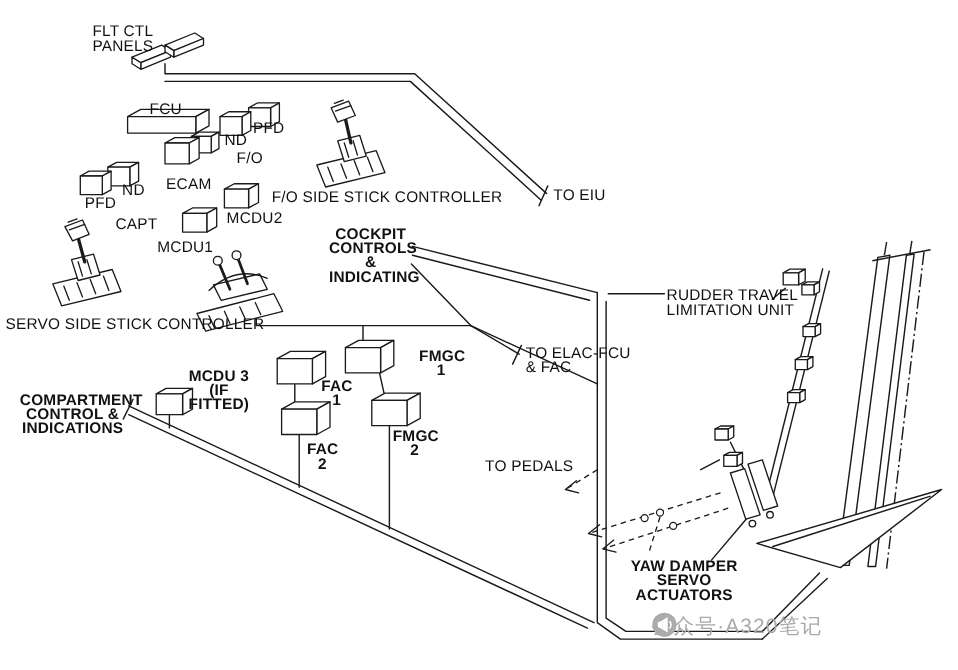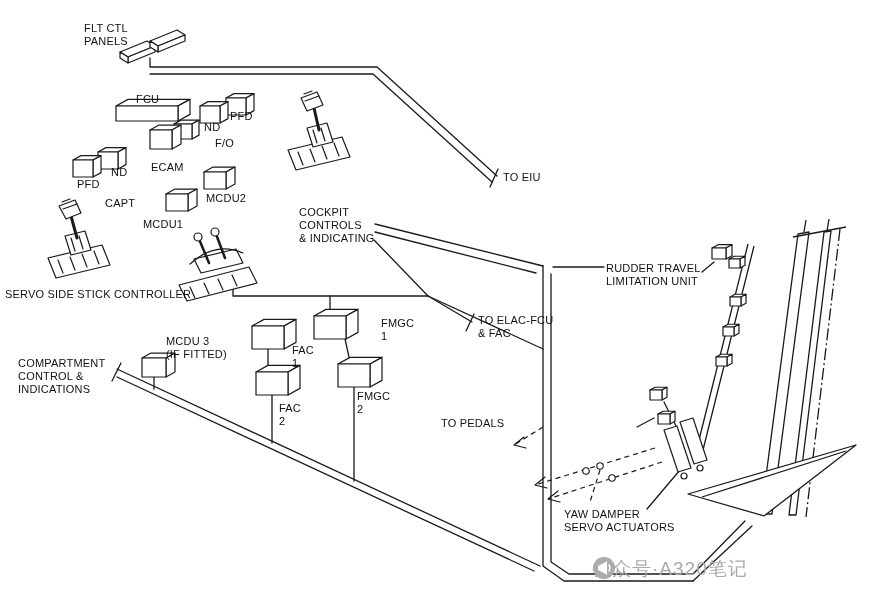--- a/index.html
+++ b/index.html
@@ -2,24 +2,24 @@
 <html><head>
 <meta charset="utf-8">
 <style>
   html,body{margin:0;padding:0;background:#fff;}
   .stage{
     position:relative;width:871px;height:609px;background:#ffffff;
     font-family:"Liberation Sans",sans-serif;overflow:hidden;
   }
   .stage svg{position:absolute;left:0;top:0;}
   .lbl{
-    position:absolute;font-size:11px;line-height:13px;color:#111;
+    position:absolute;font-size:14px;line-height:13px;color:#111;
     white-space:pre-line;letter-spacing:.2px;
   }
-  .lbl.c{text-align:left;}
+  .lbl.c{text-align:center;font-weight:bold;}
   .watermark{
     position:absolute;left:592px;top:556px;display:flex;align-items:center;gap:7px;
     color:#a9a9a9;font-size:19px;letter-spacing:1px;
   }
 </style>
 </head>
 <body>
 
 <div class="stage">
 
@@ -252,20 +252,21 @@
   <div class="lbl" style="left:136px;top:93px">FCU</div>
   <div class="lbl" style="left:230px;top:110px">PFD</div>
   <div class="lbl" style="left:204px;top:121px">ND</div>
   <div class="lbl" style="left:215px;top:137px">F/O</div>
   <div class="lbl" style="left:151px;top:161px">ECAM</div>
   <div class="lbl" style="left:111px;top:166px">ND</div>
   <div class="lbl" style="left:77px;top:178px">PFD</div>
   <div class="lbl" style="left:105px;top:197px">CAPT</div>
   <div class="lbl" style="left:206px;top:192px">MCDU2</div>
   <div class="lbl" style="left:143px;top:218px">MCDU1</div>
+  <div class="lbl" style="left:247px;top:173px">F/O SIDE STICK CONTROLLER</div>
   <div class="lbl" style="left:503px;top:171px">TO EIU</div>
   <div class="lbl" style="left:5px;top:288px">SERVO SIDE STICK CONTROLLER</div>
   <div class="lbl c" style="left:299px;top:206px;width:76px">COCKPIT
 CONTROLS
 &amp; INDICATING</div>
   <div class="lbl" style="left:606px;top:262px">RUDDER TRAVEL
 LIMITATION UNIT</div>
   <div class="lbl c" style="left:381px;top:317px;width:40px">FMGC
 1</div>
   <div class="lbl" style="left:478px;top:314px">TO ELAC-FCU

